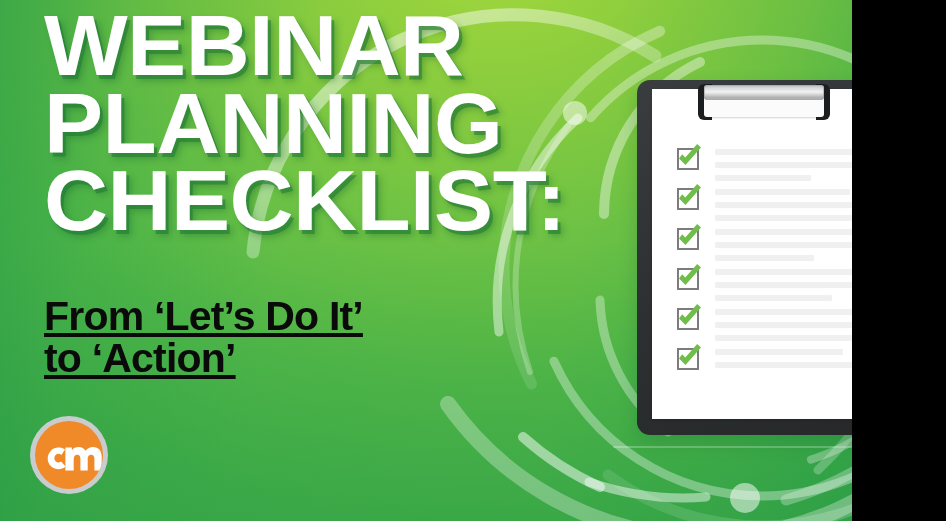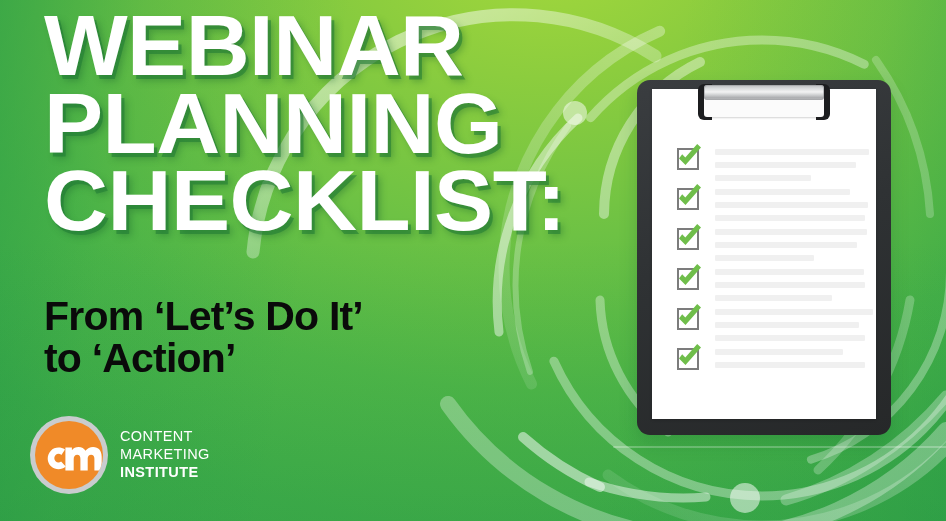--- a/index.html
+++ b/index.html
@@ -3,21 +3,21 @@
 <meta charset="utf-8">
 <style>
   html, body {
     margin: 0; padding: 0;
     background: #000;
   }
   * { box-sizing: border-box; }
 
   .canvas {
     position: relative;
-    width: 946px;
+    width: 852px;
     height: 521px;
     overflow: hidden;
     font-family: "Liberation Sans", sans-serif;
     background: #45b349;
   }
 
   
   .bg-base {
     position: absolute; inset: 0;
     background:
@@ -80,20 +80,21 @@
   .subtitle {
     position: absolute;
     left: 44px;
     top: 296px;
     width: 470px;
     color: #0a0a0a;
     font-weight: 700;
     font-size: 41px;
     line-height: 1.02;
     letter-spacing: -0.8px;
+    text-decoration: underline;
   }
   .sub-1 { display: block; text-align: left; }
   .sub-2 { display: block; text-align: left; padding-right: 30px; }
 
   
   .logo-block {
     position: absolute;
     left: 30px;
     top: 416px;
     display: flex;
@@ -306,25 +307,20 @@
     <div class="logo-mark">
       <div class="logo-disc">
         <svg class="logo-cm" width="68" height="68" viewBox="0 0 68 68" xmlns="http://www.w3.org/2000/svg">
           <g fill="#ffffff">
             <path d="M30.0 28.6c-4.6-3.0-10.6-2.6-14.3 1.3-4.2 4.4-3.9 11.5 0.6 15.6 4.1 3.7 10.3 3.7 14.4 0.1l-4.6-5.2c-1.6 1.4-4.0 1.3-5.5-0.2-1.7-1.7-1.7-4.5 0-6.2 1.6-1.6 4.1-1.6 5.8-0.1l3.6-5.3z"></path>
             <path d="M31.4 49.6h7.3V38.0c0-2.6 1.3-4.3 3.5-4.3 2.1 0 3.2 1.5 3.2 4.1v11.8h7.3V37.6c0-2.5 1.3-3.9 3.4-3.9 2.1 0 3.3 1.5 3.3 4.1v11.8h7.3V35.8c0-6.2-3.2-9.8-8.6-9.8-3.2 0-5.7 1.3-7.6 3.8-1.4-2.5-3.7-3.8-6.9-3.8-2.9 0-5.1 1.1-6.7 3.3v-2.8h-6.5v23.1z"></path>
           </g>
         </svg>
       </div>
     </div>
-    <div class="logo-words">
-      <span class="lw">CONTENT</span>
-      <span class="lw">MARKETING</span>
-      <span class="lw bold">INSTITUTE</span>
-    </div>
   </div>
 
 
   <div class="clipboard">
     <div class="cb-body"></div>
     <div class="cb-paper"></div>
 
     <div class="cb-list" id="checklist-root">
         <div class="cb-row" style="top: 59px;">
           <div class="chk">

